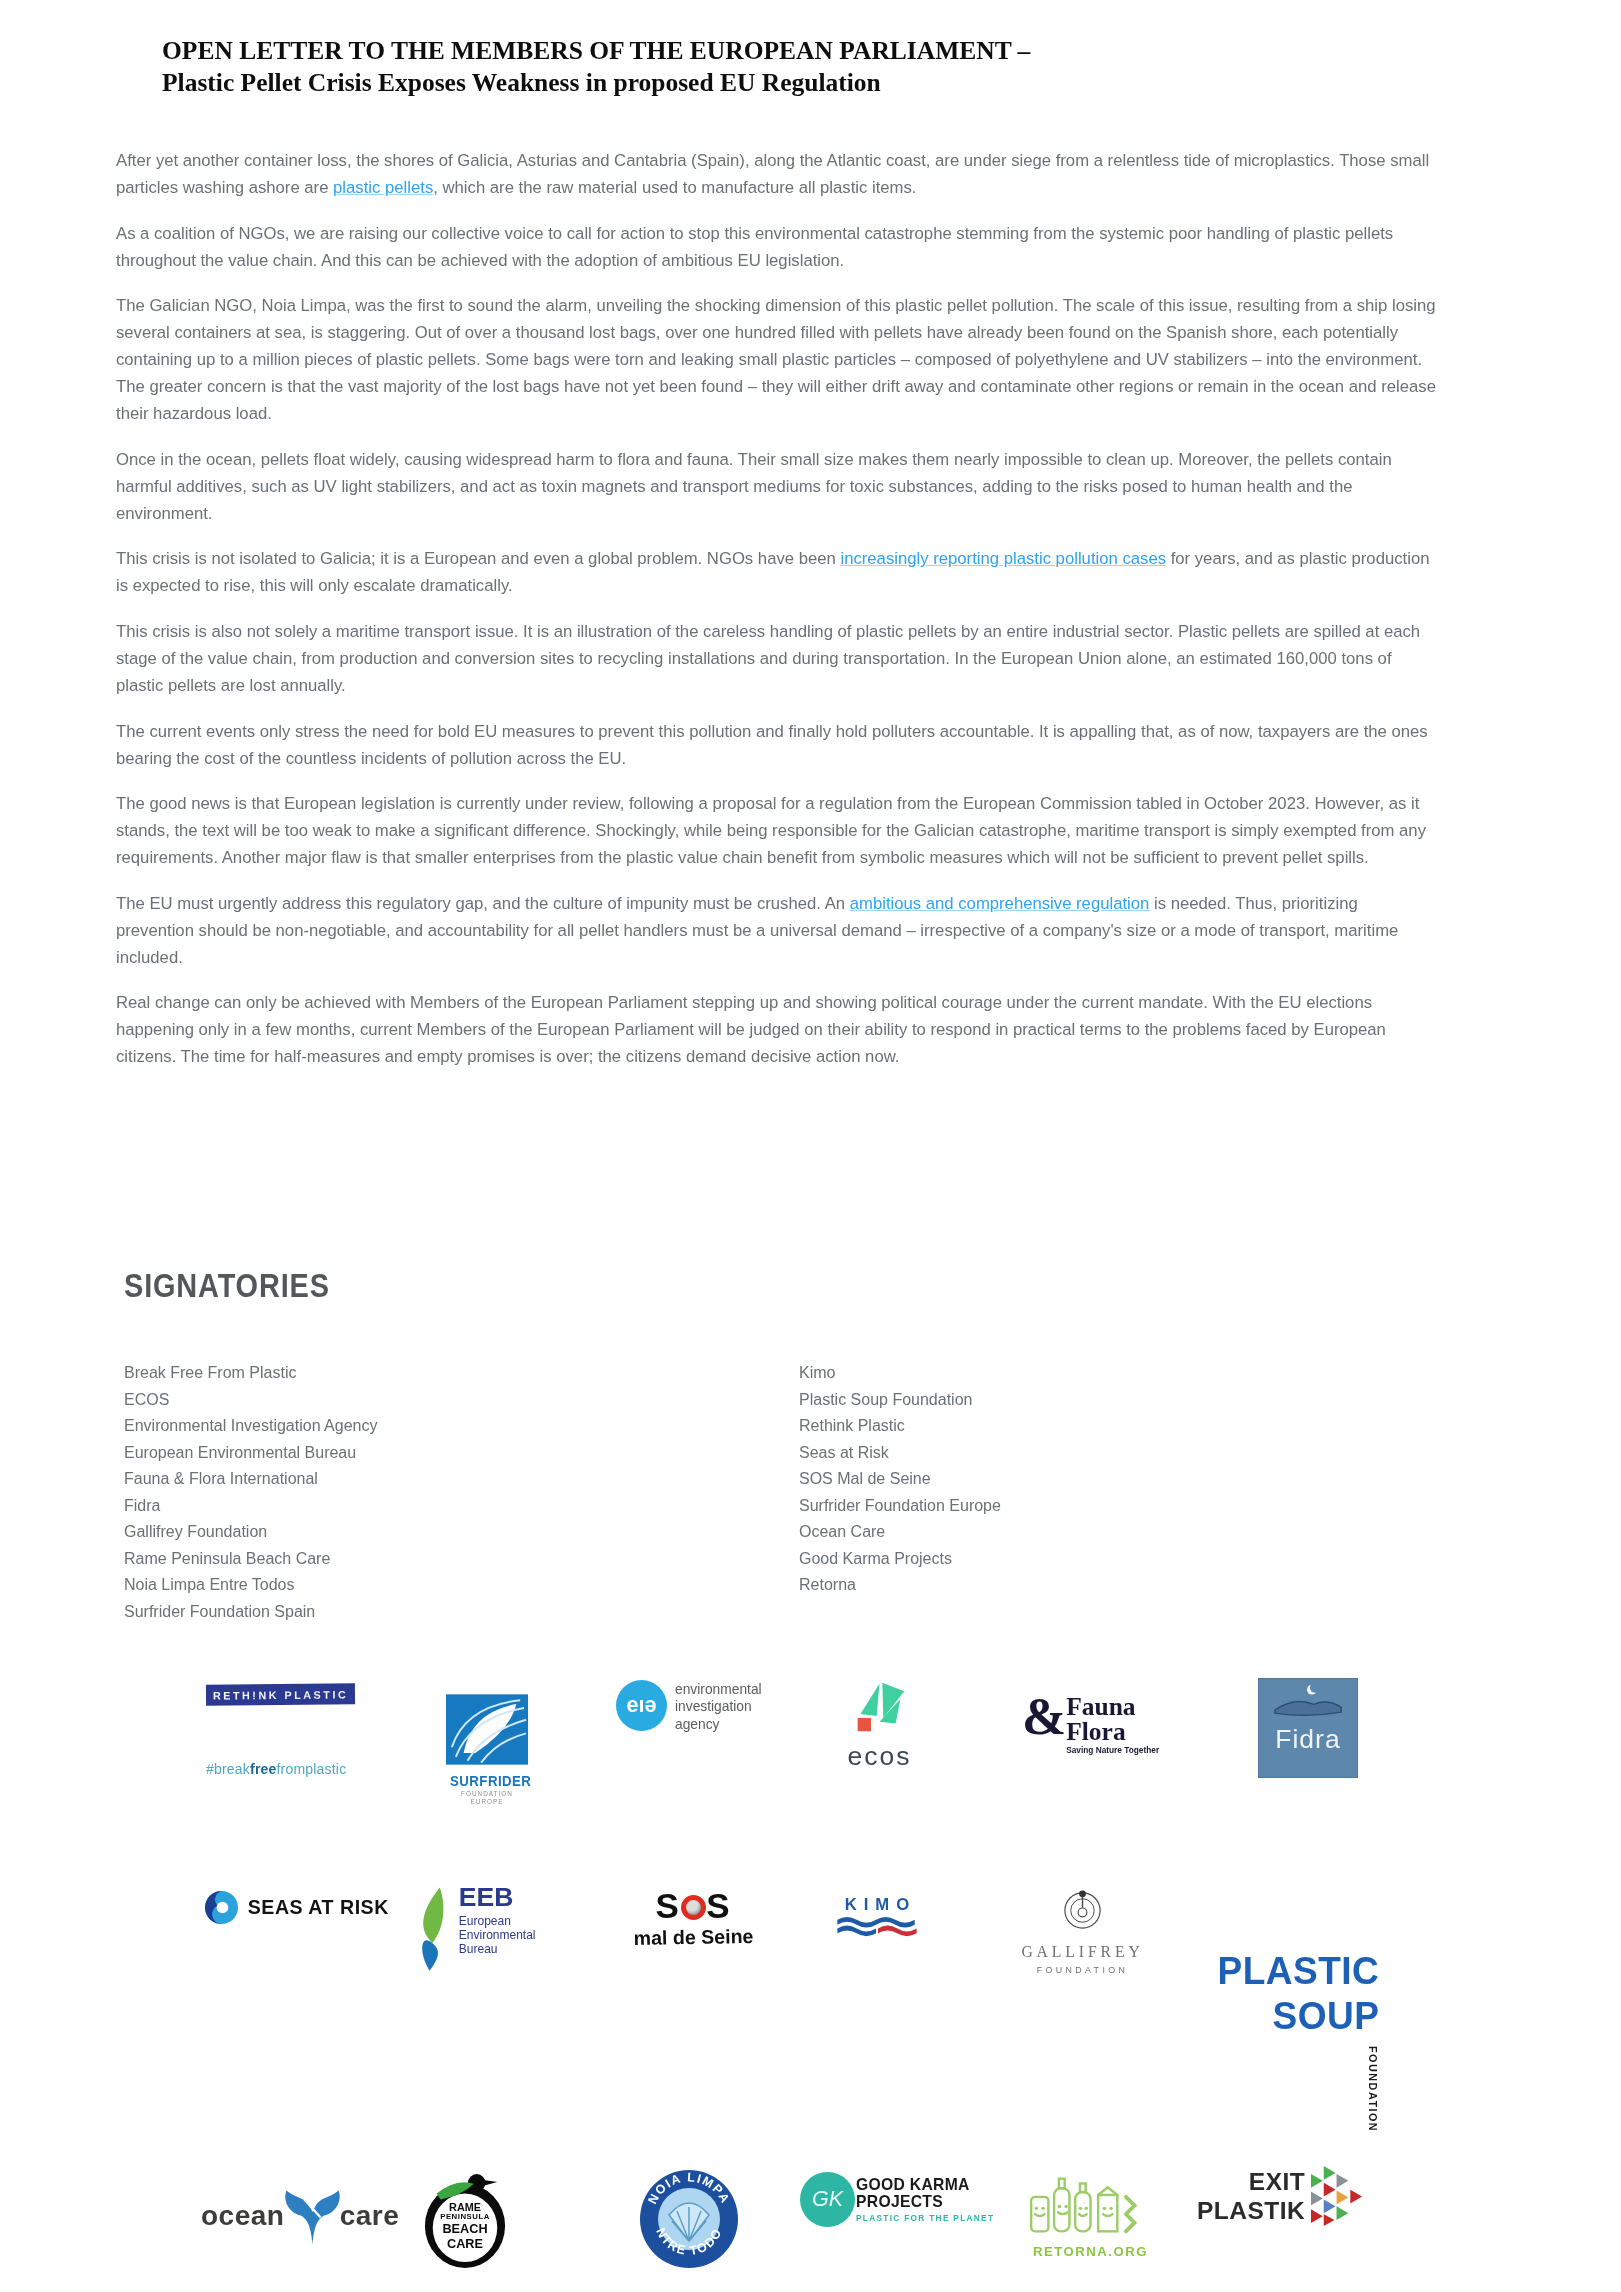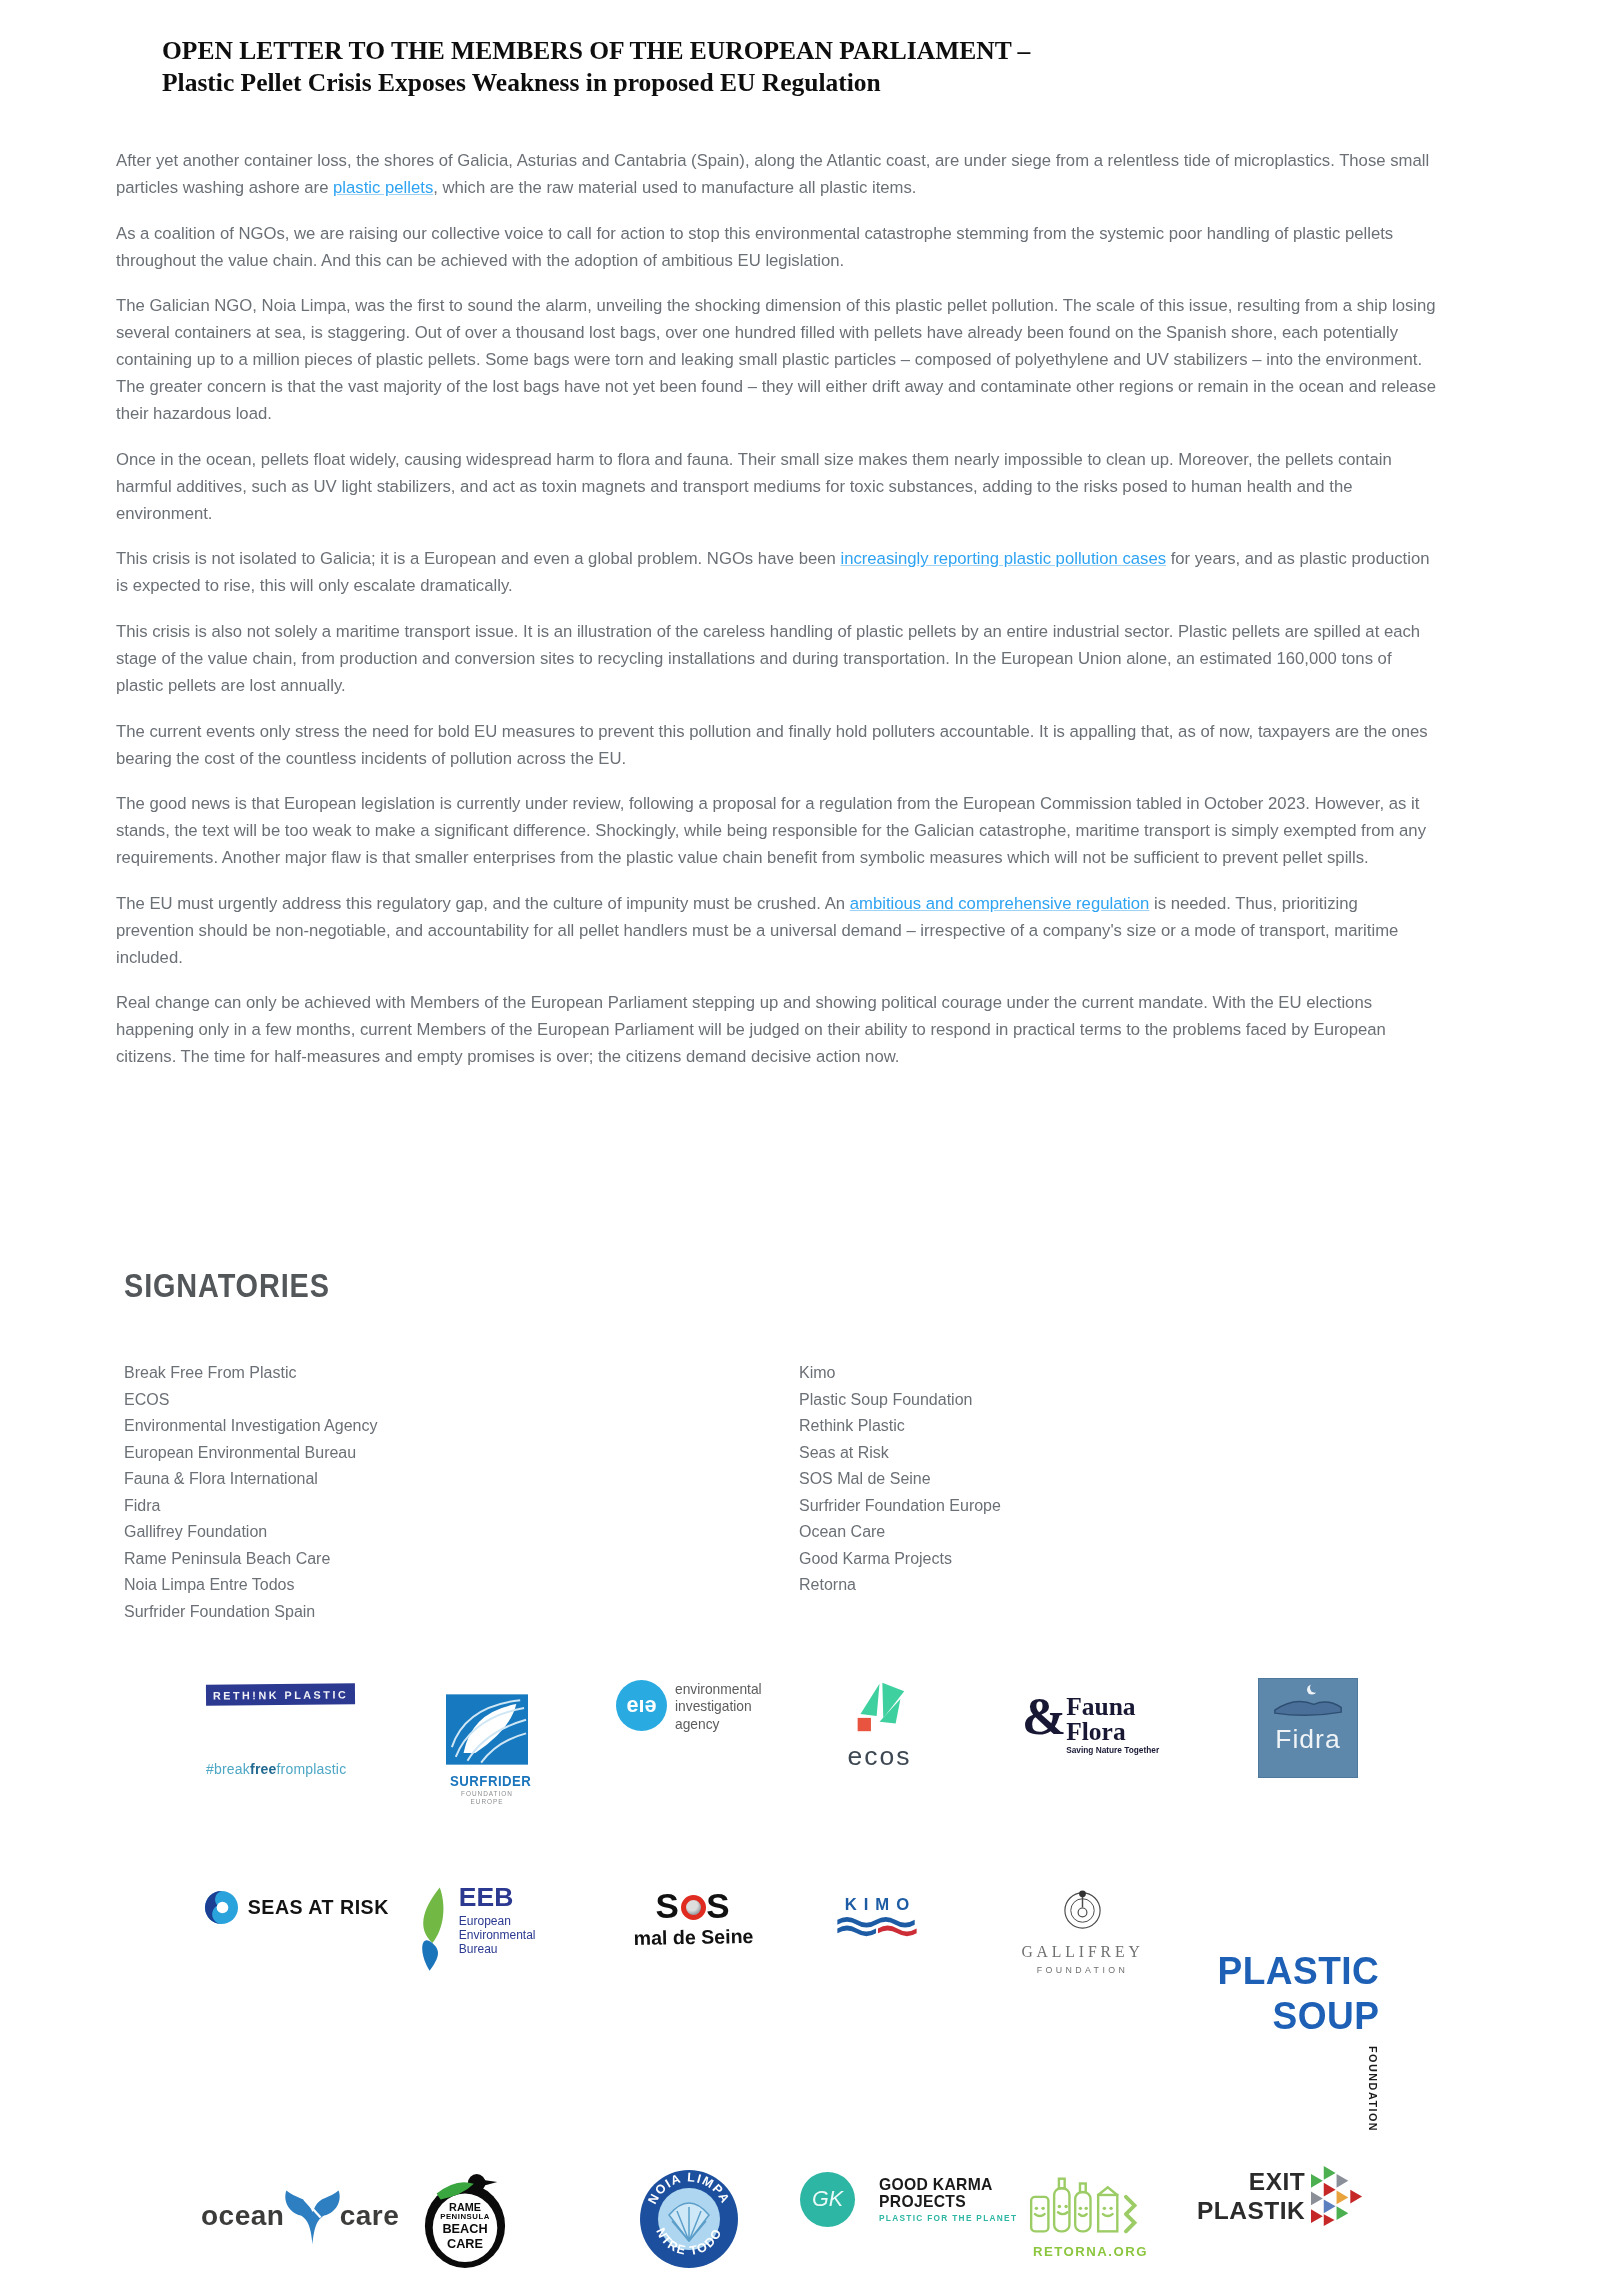--- a/index.html
+++ b/index.html
@@ -99,21 +99,21 @@
   
   .lg-rame { left:421px; top:2172px; width:88px; height:98px; }
   .rame-text { position:absolute; left:0; top:29px; width:88px; text-align:center; color:#0b0b0b; font-weight:800; }
   .rame-text .l1 { font-size:10.8px; } .rame-text .l2 { font-size:7.8px; letter-spacing:0.5px; }
   .rame-text .l3 { font-size:12.7px; } .rame-text .l4 { font-size:12.7px; }
 
   
   .lg-noia { left:639px; top:2169px; width:100px; height:100px; }
 
   
-  .lg-gk { left:800px; top:2172px; display:flex; align-items:center; gap:24px; }
+  .lg-gk { left:800px; top:2172px; display:flex; align-items:center; gap:1px; }
   .gk-circle { width:55px; height:55px; border-radius:50%; background:#2cb6a3; color:#eafaf7;
                display:flex; align-items:center; justify-content:center; font-size:21.6px; font-style:italic; font-weight:300; }
   .gk-line { font-size:15.7px; font-weight:800; color:#1a1a1a; line-height:17.6px; letter-spacing:0.3px; }
   .gk-tag { font-size:8.3px; font-weight:bold; color:#2cb6a3; letter-spacing:1.3px; margin-top:2.9px; }
 
   
   .lg-retorna { left:1017px; top:2172px; width:147px; text-align:center; }
   .ret-name { font-size:13.2px; font-weight:bold; color:#8cc63f; letter-spacing:1.5px; margin-top:1px;text-align:center; }
 
   

